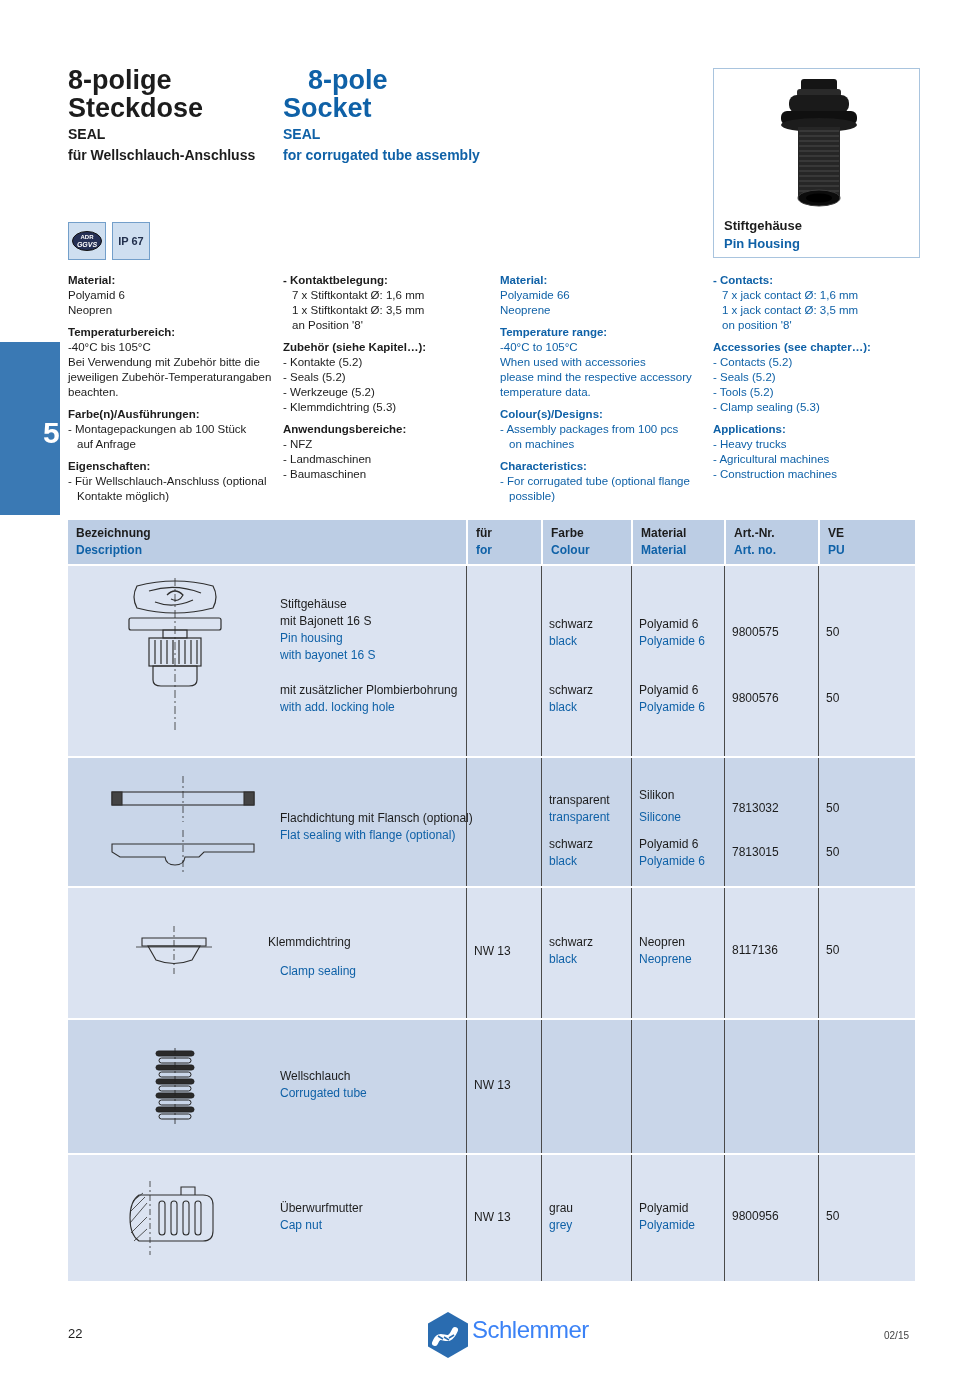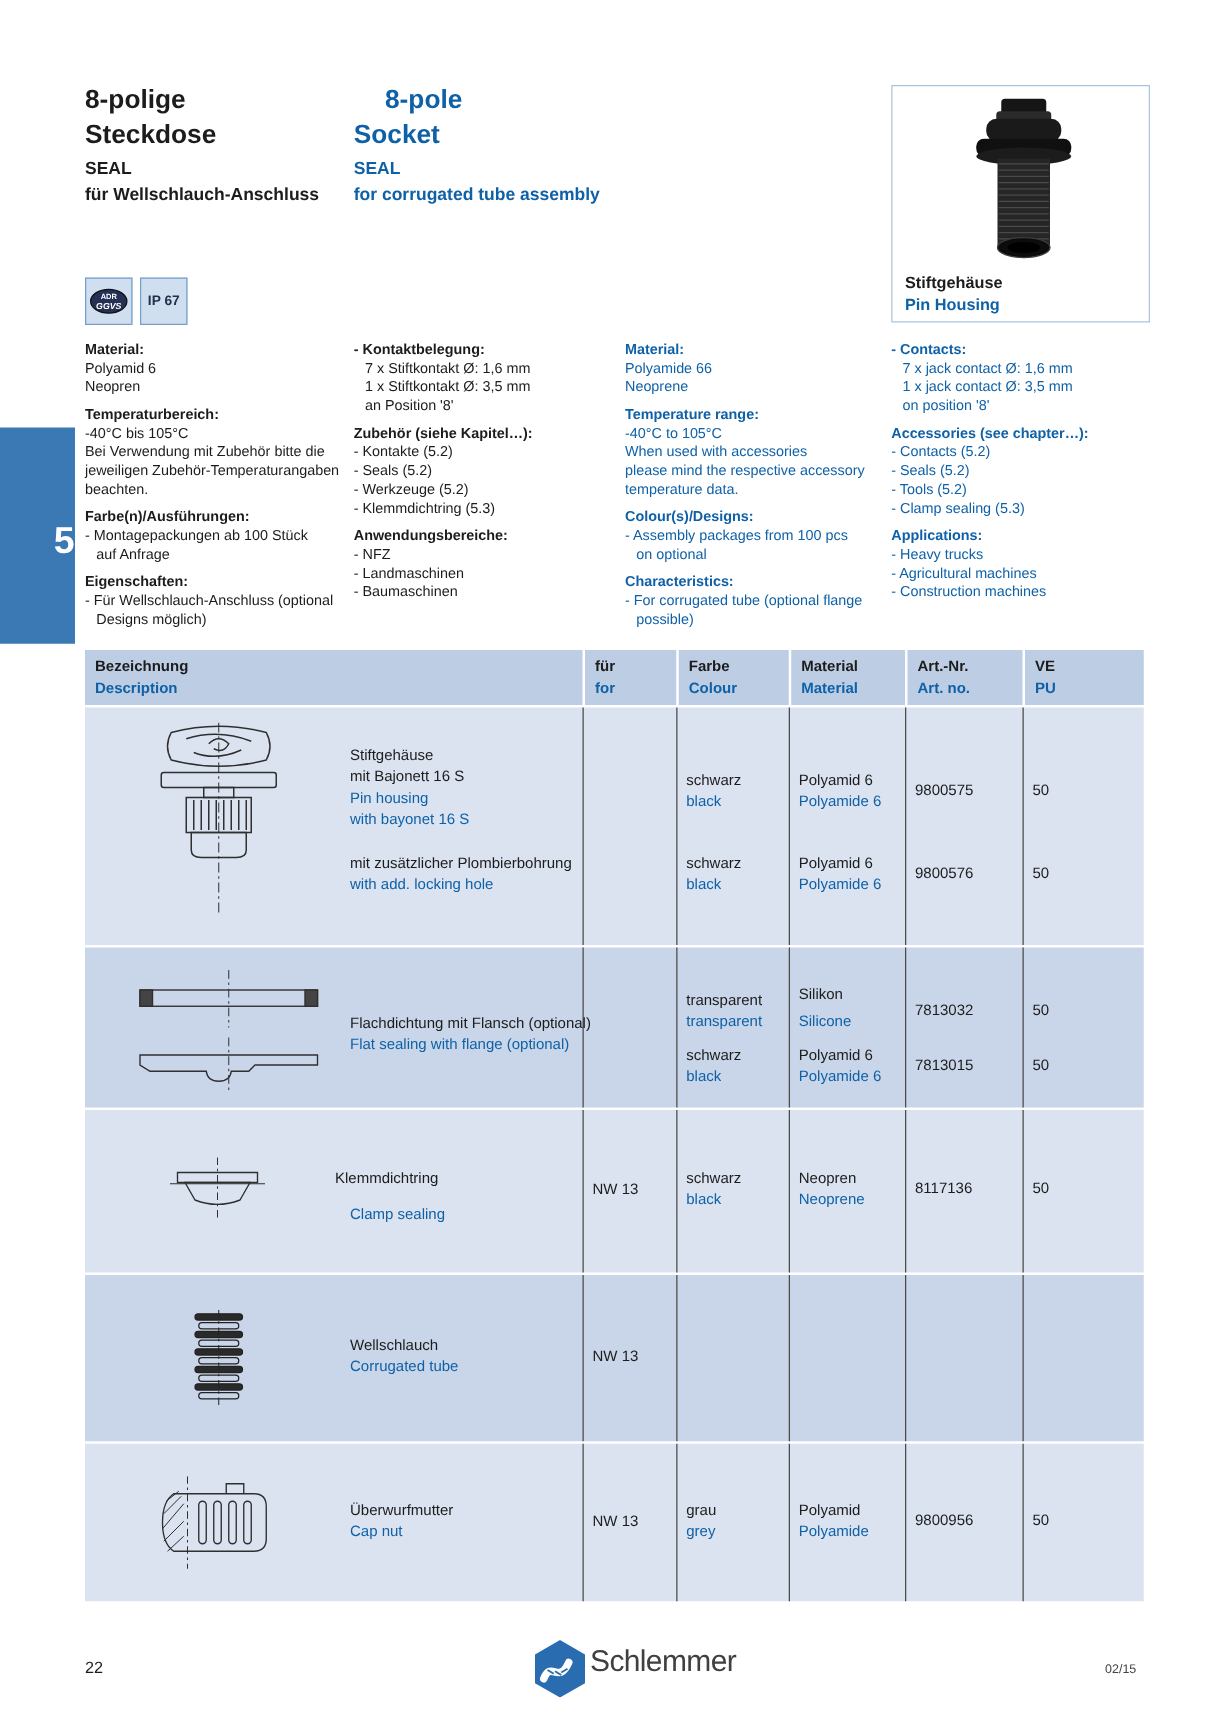--- a/index.html
+++ b/index.html
@@ -1,21 +1,21 @@
 <!DOCTYPE html>
 <html><head>
 <meta charset="utf-8">
 <style>
   html,body{margin:0;padding:0;background:#ffffff;}
   .page{position:relative;width:980px;height:1386px;background:#fff;
         font-family:"Liberation Sans",sans-serif;overflow:hidden;}
   .abs{position:absolute;}
 
   
-  .title{font-size:21px;font-weight:bold;line-height:28px;white-space:pre;}
+  .title{font-size:27px;font-weight:bold;line-height:28px;white-space:pre;}
   .subtitle{font-size:14px;font-weight:bold;line-height:21px;white-space:pre;}
   .dark{color:#1c1c1c;}
   .blue{color:#0f61a7;}
 
   
   .badge{position:absolute;top:222px;width:38px;height:38px;background:#cfdff0;
          border:1px solid #739fca;box-sizing:border-box;display:flex;
          align-items:center;justify-content:center;}
   .ip-text{font-size:11px;font-weight:bold;color:#22304d;}
 
@@ -53,21 +53,21 @@
   .vl{position:absolute;top:0;bottom:0;width:1px;background:#4a4a4a;}
   .v1{left:398px;} .v2{left:473px;} .v3{left:563px;} .v4{left:656px;} .v5{left:750px;}
   .tx{position:absolute;font-size:12px;line-height:17px;white-space:pre;}
 
   .draw{position:absolute;}
   .draw svg{display:block;}
 
   
   .foot-page{position:absolute;left:68px;top:1326px;font-size:13px;color:#1c1c1c;}
   .foot-ed{position:absolute;left:884px;top:1330px;font-size:10px;color:#444;}
-  .brand-text{position:absolute;left:472px;top:1316px;font-size:24px;color:#404040;
+  .brand-text{position:absolute;left:472px;top:1316px;font-size:24px;color:#3b82f6;
               letter-spacing:-0.5px;}
 </style>
 </head>
 <body>
 
 <div class="page">
 
   <div class="abs title dark" style="left:68px;top:66px;">8-polige</div>
   <div class="abs title dark" style="left:68px;top:94px;">Steckdose</div>
   <div class="abs subtitle dark" style="left:68px;top:124px;">SEAL</div>
@@ -129,21 +129,21 @@
     <div class="ln h">Temperaturbereich:</div>
     <div class="ln">-40°C bis 105°C</div>
     <div class="ln">Bei Verwendung mit Zubehör bitte die</div>
     <div class="ln">jeweiligen Zubehör-Temperaturangaben</div>
     <div class="ln">beachten.</div>
     <div class="ln h">Farbe(n)/Ausführungen:</div>
     <div class="ln">- Montagepackungen ab 100 Stück</div>
     <div class="ln c">auf Anfrage</div>
     <div class="ln h">Eigenschaften:</div>
     <div class="ln">- Für Wellschlauch-Anschluss (optional</div>
-    <div class="ln c">Designs möglich)</div>
+    <div class="ln c">Kontakte möglich)</div>
   </div>
 
   <div class="icol dark" style="left:283px;width:210px;">
     <div class="ln hb">- Kontaktbelegung:</div>
     <div class="ln c">7 x Stiftkontakt Ø: 1,6 mm</div>
     <div class="ln c">1 x Stiftkontakt Ø: 3,5 mm</div>
     <div class="ln c">an Position '8'</div>
     <div class="ln h">Zubehör (siehe Kapitel…):</div>
     <div class="ln">- Kontakte (5.2)</div>
     <div class="ln">- Seals (5.2)</div>
@@ -159,21 +159,21 @@
     <div class="ln h1">Material:</div>
     <div class="ln">Polyamide 66</div>
     <div class="ln">Neoprene</div>
     <div class="ln h">Temperature range:</div>
     <div class="ln">-40°C to 105°C</div>
     <div class="ln">When used with accessories</div>
     <div class="ln">please mind the respective accessory</div>
     <div class="ln">temperature data.</div>
     <div class="ln h">Colour(s)/Designs:</div>
     <div class="ln">- Assembly packages from 100 pcs</div>
-    <div class="ln c">on optional</div>
+    <div class="ln c">on machines</div>
     <div class="ln h">Characteristics:</div>
     <div class="ln">- For corrugated tube (optional flange</div>
     <div class="ln c">possible)</div>
   </div>
 
   <div class="icol blue" style="left:713px;width:207px;">
     <div class="ln hb">- Contacts:</div>
     <div class="ln c">7 x jack contact Ø: 1,6 mm</div>
     <div class="ln c">1 x jack contact Ø: 3,5 mm</div>
     <div class="ln c">on position '8'</div>

